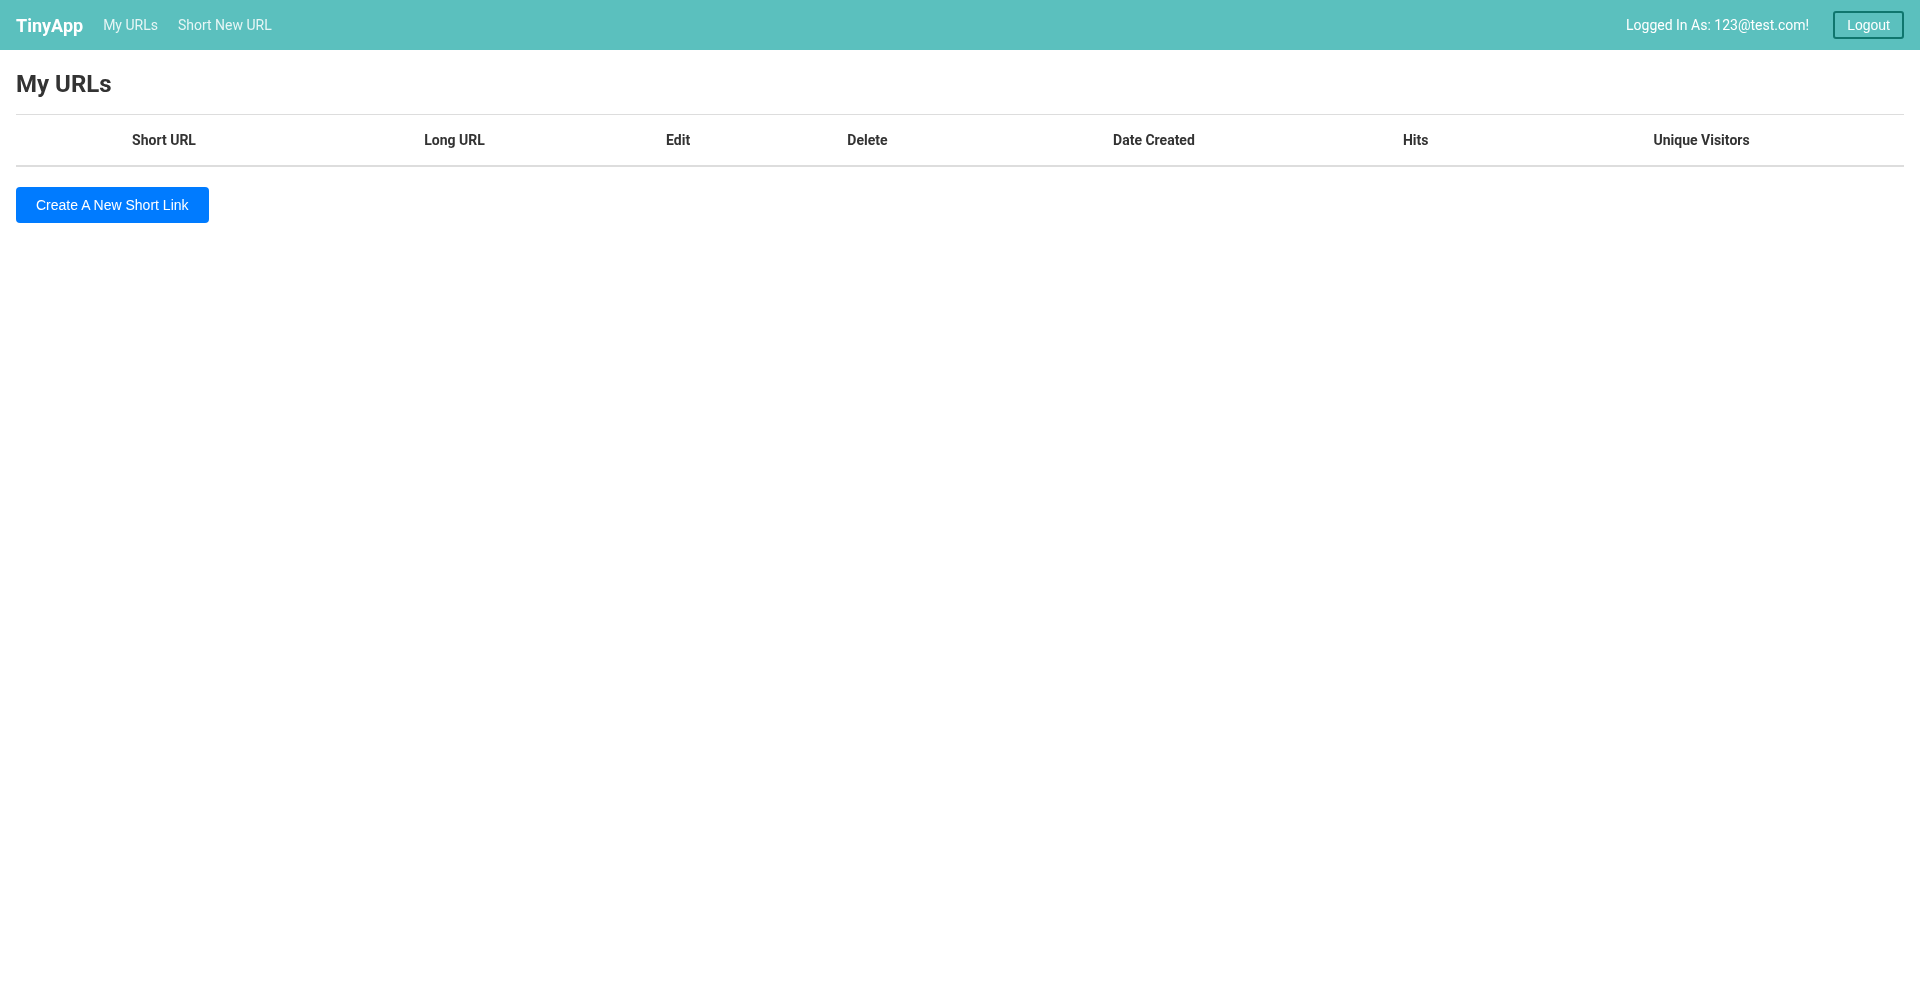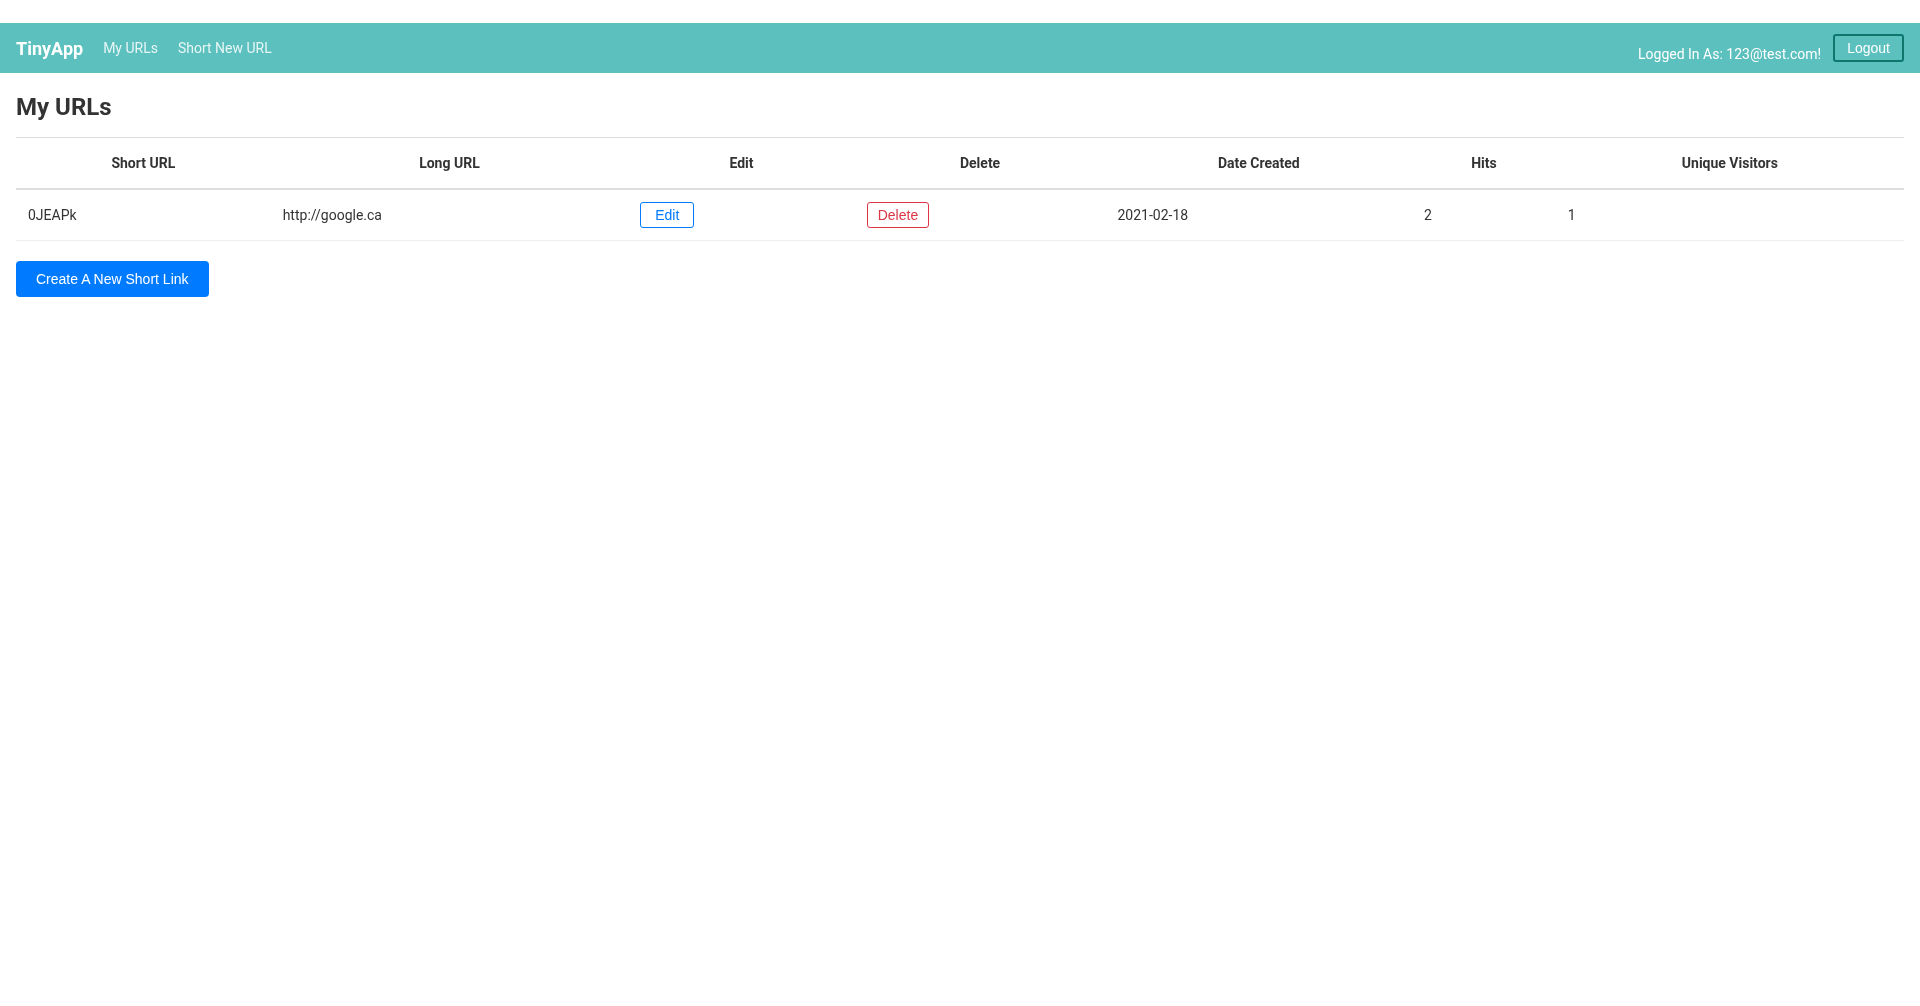--- a/index.html
+++ b/index.html
@@ -16,21 +16,20 @@
     }
 
     
     .navbar {
       background-color: #5bc0be;
       padding: 0 16px;
       height: 50px;
       display: flex;
       align-items: center;
       justify-content: space-between;
-      margin-top: 23px;
     }
 
     .navbar-left {
       display: flex;
       align-items: center;
       gap: 20px;
     }
 
     .navbar-brand {
       color: #fff;
@@ -42,22 +41,22 @@
 
     .navbar-link {
       color: rgba(255,255,255,0.85);
       font-size: 14px;
       text-decoration: none;
       cursor: pointer;
     }
 
     .navbar-right {
       display: flex;
-      align-items: flex-end;
-      gap: 12px;
+      align-items: center;
+      gap: 24px;
     }
 
     .navbar-user-text {
       color: #fff;
       font-size: 14px;
     }
 
     .logout-button {
       background-color: transparent;
       border: 2px solid #0f766e;
@@ -166,30 +165,17 @@
         <th>Short URL</th>
         <th>Long URL</th>
         <th>Edit</th>
         <th>Delete</th>
         <th>Date Created</th>
         <th>Hits</th>
         <th>Unique Visitors</th>
       </tr>
     </thead>
     <tbody id="table-body">
-    <tr>
-      <td>0JEAPk</td>
-      <td>http://google.ca</td>
-      <td>
-        <button class="edit-button">Edit</button>
-      </td>
-      <td>
-        <button class="delete-button">Delete</button>
-      </td>
-      <td>2021-02-18</td>
-      <td>2</td>
-      <td>1</td>
-    </tr>
       </tbody>
   </table>
 
   <button class="create-button">Create A New Short Link</button>
 </div>
 
 </body></html>

